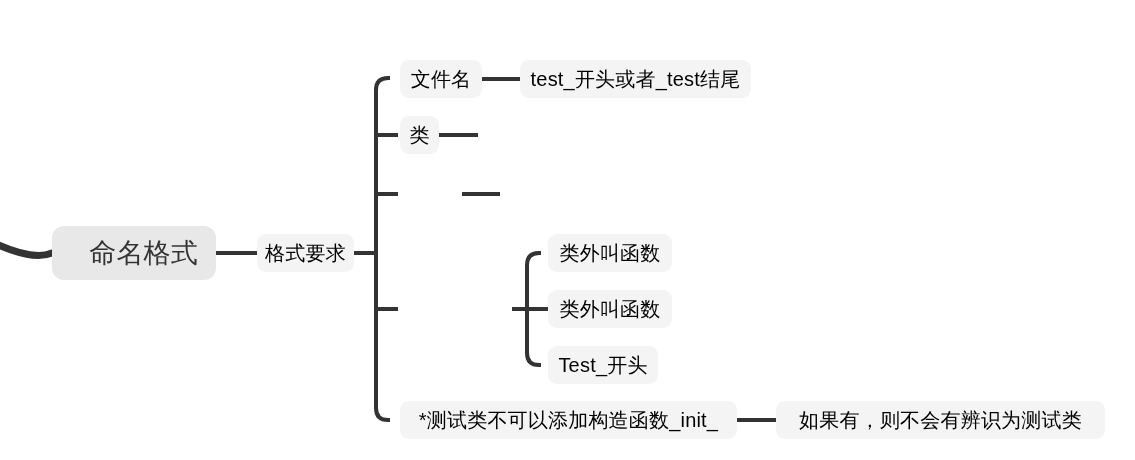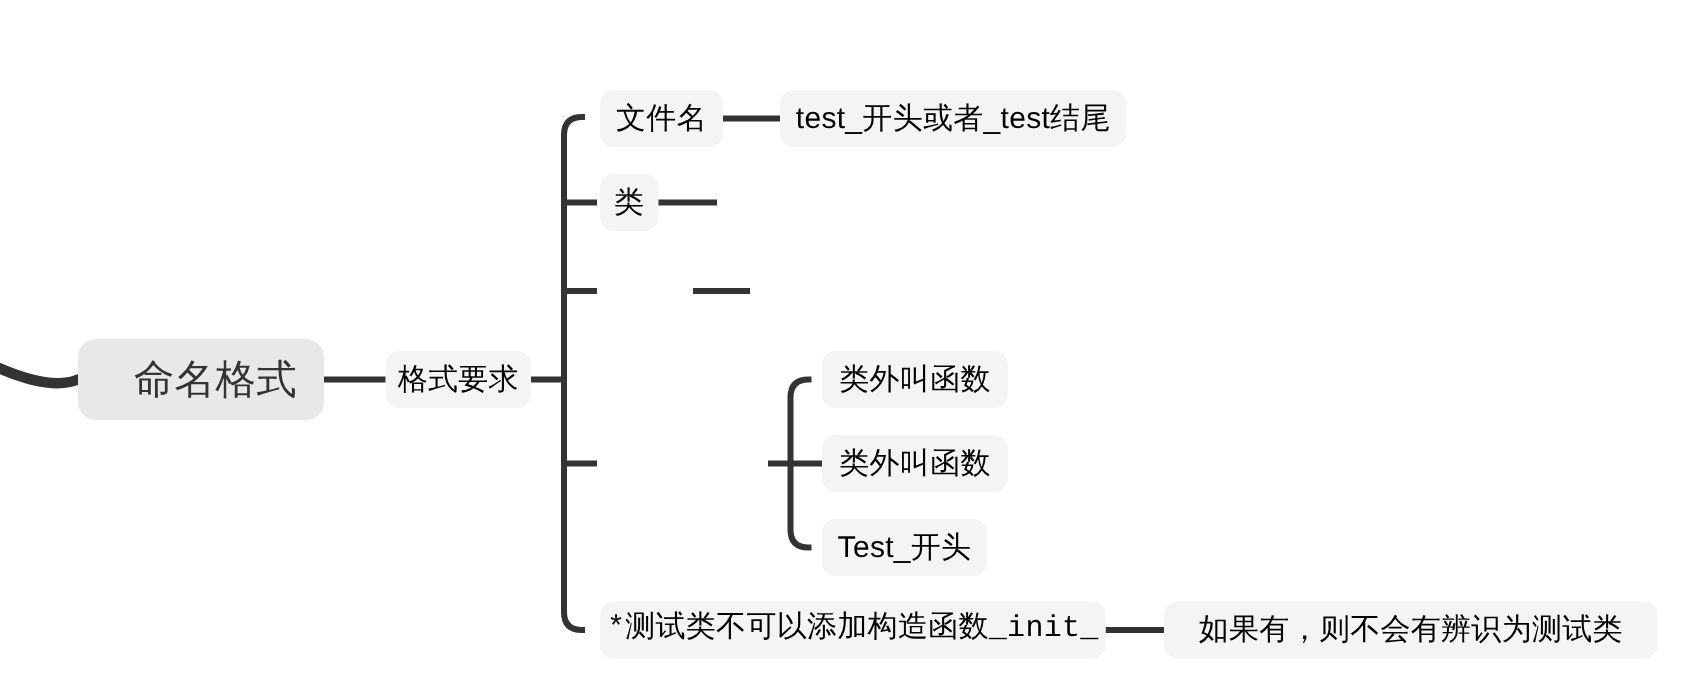--- a/index.html
+++ b/index.html
@@ -116,20 +116,20 @@
   <div class="node lvl3" style="left:548px; top:234px; width:124px; height:38px;">
     <span class="label">类外叫函数</span>
   </div>
   <div class="node lvl3" style="left:548px; top:346px; width:110px; height:38px;">
     <span class="label">Test_开头</span>
   </div>
   <div class="node lvl3" style="left:548px; top:290px; width:124px; height:38px;">
     <span class="label">类外叫函数</span>
   </div>
 
-  <div class="node lvl2" style="left:400px; top:401px; width:337px; height:38px;font-family:Liberation Mono, monospace;">
+  <div class="node lvl2" style="left:400px; top:401px; width:337px; height:38px;">
     <span class="label">*测试类不可以添加构造函数_init_</span>
   </div>
   <div class="node lvl3" style="left:776px; top:401px; width:329px; height:38px;">
     <span class="label">如果有，则不会有辨识为测试类</span>
   </div>
 
 </div>
 
 </body></html>

